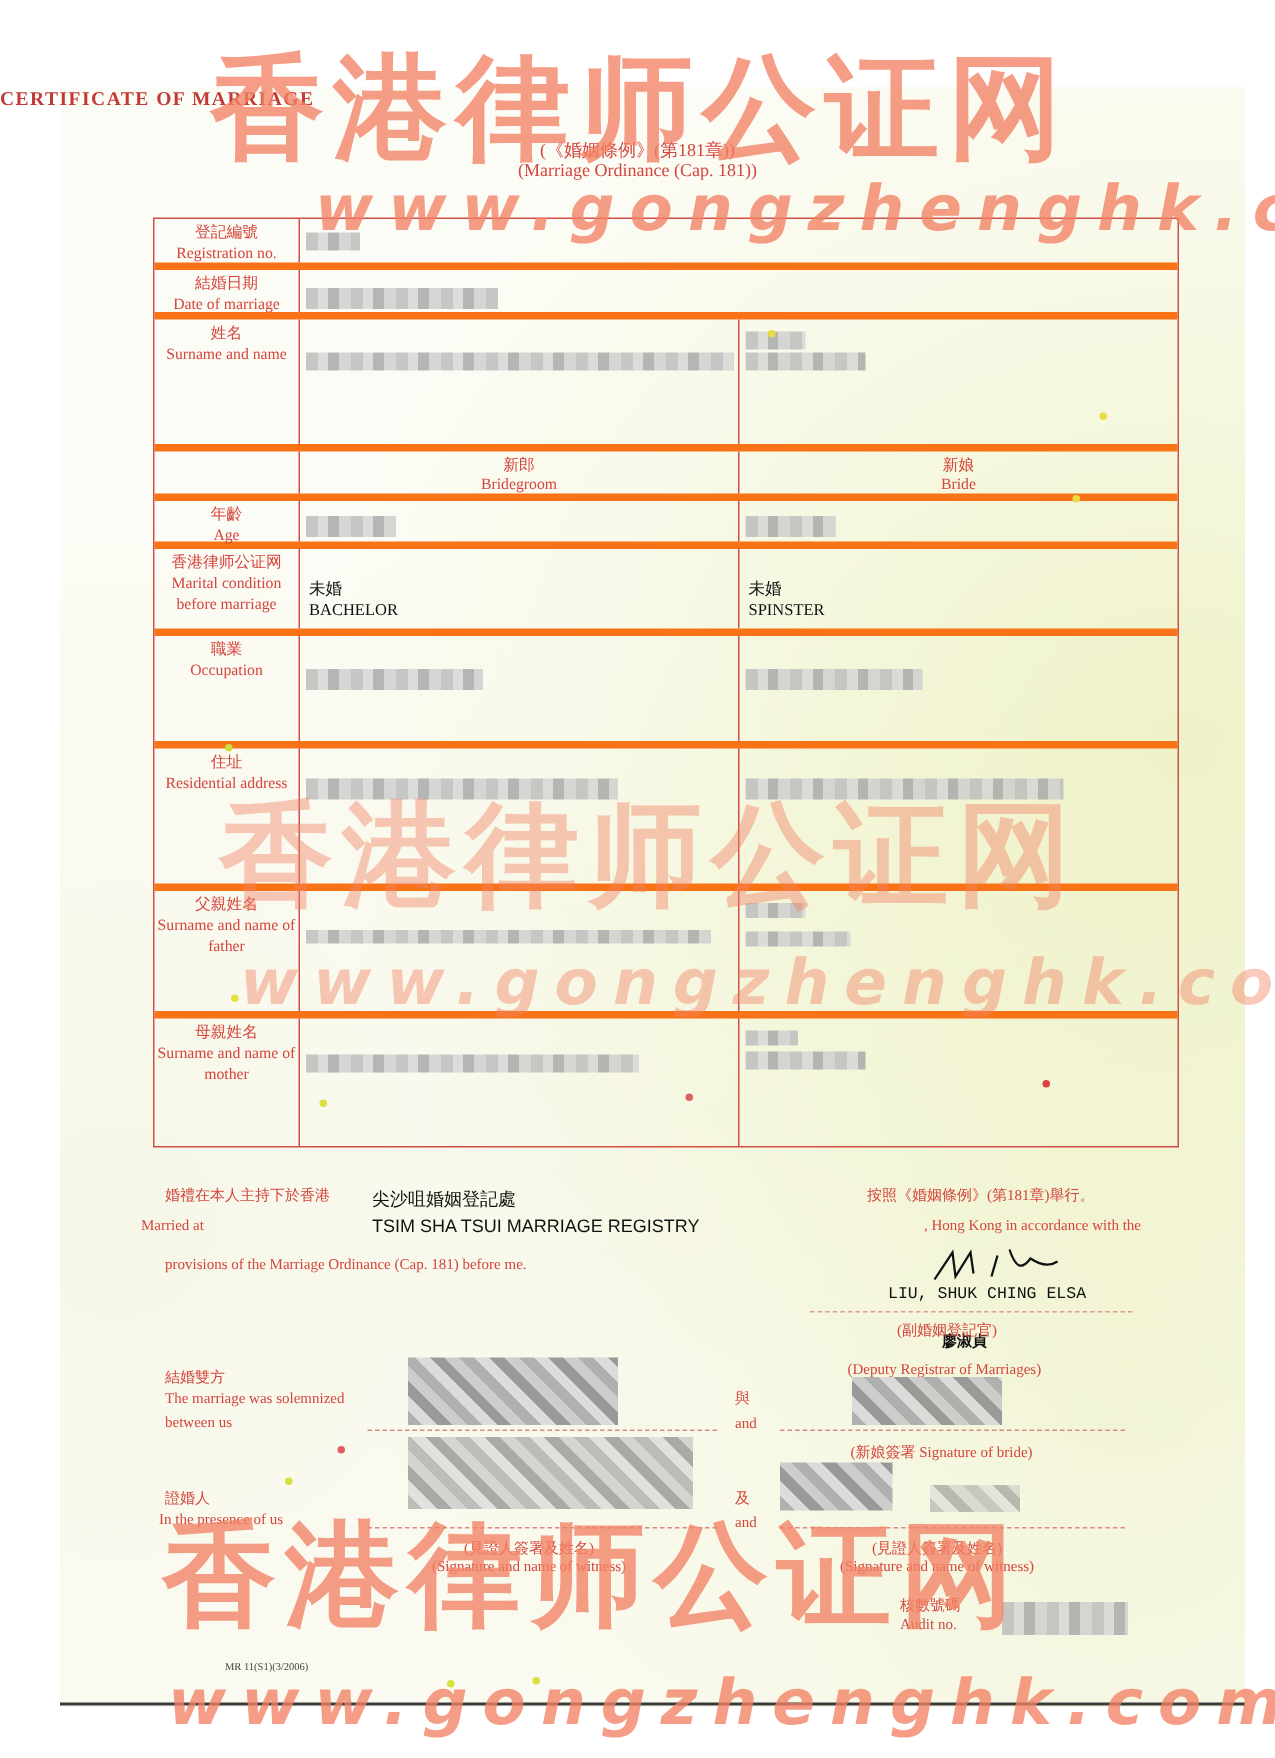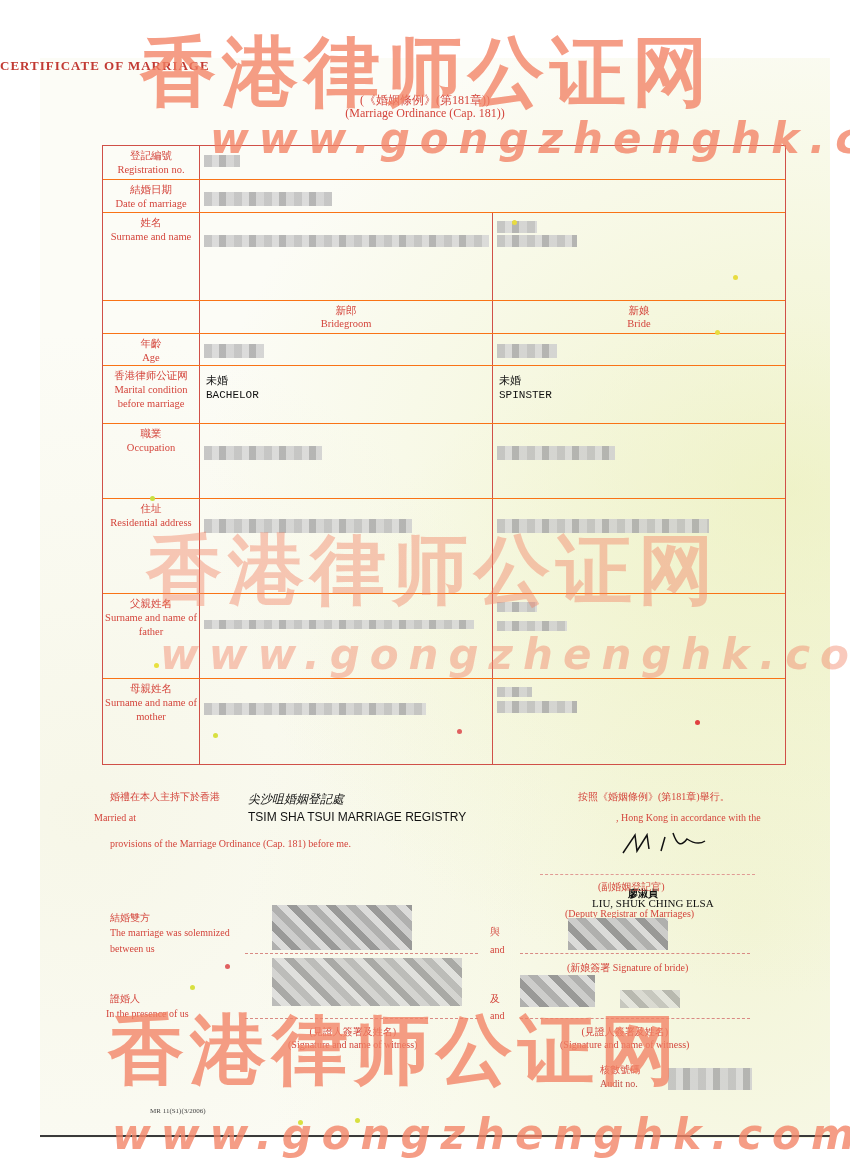--- a/index.html
+++ b/index.html
@@ -32,36 +32,36 @@
     }
     .subtitle-en {
       position: absolute; top: 106px; left: 0; width: 850px; text-align: center;
       font-size: 12px; color: #d4453c;
     }
     
     .cert-table {
       position: absolute; left: 102px; top: 145px; width: 684px;
       border: 1px solid #d05048;
     }
-    .row { display: flex; border-bottom: 1px solid #f97316; }
+    .row { display: flex; border-bottom: 5px solid #f97316; }
     .row:last-child { border-bottom: none; }
     .label {
       width: 97px; border-right: 1px solid #d05048;
       text-align: center; font-size: 10.5px; line-height: 14px;
       color: #d4453c; padding-top: 3px;
     }
     .cell { flex: 1; position: relative; font-size: 11px; }
     .cell.half { width: 293px; flex: none; border-right: 1px solid #d05048; }
     .cell.half:last-child { border-right: none; flex: 1; }
     .blur {
       position: absolute; height: 12px;
       background: repeating-linear-gradient(90deg, #bdbdbd 0 8px, #d6d6d6 8px 15px, #a9a9a9 15px 22px, #cfcfcf 22px 30px);
       opacity: 0.85;
     }
-    .filled { position: absolute; left: 6px; color: #111; font-family: Liberation Mono, monospace; font-size: 11px; line-height: 14px; }
+    .filled { position: absolute; left: 6px; color: #111; font-family: Liberation Serif, serif; font-size: 11px; line-height: 14px; margin-top: 12px; }
     .col-head { text-align: center; color: #d4453c; font-size: 10.5px; line-height: 13px; padding-top: 3px; }
     
     .abs { position: absolute; }
     .sm-red { font-size: 10px; color: #d4453c; }
     .blk { color: #111; font-family: "Liberation Sans", sans-serif; }
     .dash-line { position: absolute; height: 0; border-top: 1px dashed #d98a84; }
     
     .wm-zh {
       position: absolute; font-family: "DejaVu Sans", sans-serif; font-weight: bold;
       color: rgba(242,130,100,0.78); letter-spacing: 6px; white-space: nowrap;
@@ -204,32 +204,32 @@
     </div>
     <div class="cell half">
       <div class="blur" style="left:4px;top:8px;width:35px;height:10px;"></div>
       <div class="blur" style="left:4px;top:22px;width:80px;height:12px;"></div>
     </div>
   </div>
 </div>
 
 <div class="abs sm-red" style="left:110px;top:790px;">婚禮在本人主持下於香港</div>
 <div class="abs sm-red" style="left:94px;top:812px;">Married at</div>
-<div class="abs blk" style="left:248px;top:791px;font-size:12px;font-style:italic;">尖沙咀婚姻登記處</div>
+<div class="abs blk" style="left:248px;top:791px;font-size:12px;">尖沙咀婚姻登記處</div>
 <div class="abs blk" style="left:248px;top:810px;font-size:12px;">TSIM SHA TSUI MARRIAGE REGISTRY</div>
 <div class="abs sm-red" style="left:110px;top:838px;">provisions of the Marriage Ordinance (Cap. 181) before me.</div>
 
 <div class="abs sm-red" style="left:578px;top:790px;">按照《婚姻條例》(第181章)舉行。</div>
 <div class="abs sm-red" style="left:580px;top:812px;margin-left:36px;">, Hong Kong in accordance with the</div>
 
 <svg class="abs" style="left:615px;top:825px;" width="100" height="35">
   <path d="M8 28 L20 10 L22 26 L32 10 L34 24 M50 12 L46 26 M58 8 C62 20 66 22 72 14 C78 18 84 20 90 16" stroke="#111" stroke-width="1.5" fill="none"></path>
 </svg>
 <div class="abs blk" style="left:628px;top:844px;font-size:10px;font-weight:bold;margin-top:43px;">廖淑貞</div>
-<div class="abs blk" style="left:592px;top:897px;font-size:11px;font-family:Liberation Serif, serif;">LIU, SHUK CHING ELSA</div>
+<div class="abs blk" style="left:592px;top:857px;font-size:11px;font-family:Liberation Mono, monospace;">LIU, SHUK CHING ELSA</div>
 <div class="dash-line" style="left:540px;top:874px;width:215px;border-color:#e09a94;"></div>
 <div class="abs sm-red" style="left:598px;top:880px;">(副婚姻登記官)</div>
 <div class="abs sm-red" style="left:565px;top:908px;">(Deputy Registrar of Marriages)</div>
 
 <div class="abs sm-red" style="left:110px;top:911px;">結婚雙方</div>
 <div class="abs sm-red" style="left:110px;top:927px;">The marriage was solemnized</div>
 <div class="abs sm-red" style="left:110px;top:943px;">between us</div>
 <div class="sig" style="left:272px;top:905px;width:140px;height:45px;"></div>
 <div class="dash-line" style="left:245px;top:953px;width:233px;"></div>
 <div class="sig" style="left:272px;top:958px;width:190px;height:48px;opacity:0.75;"></div>

